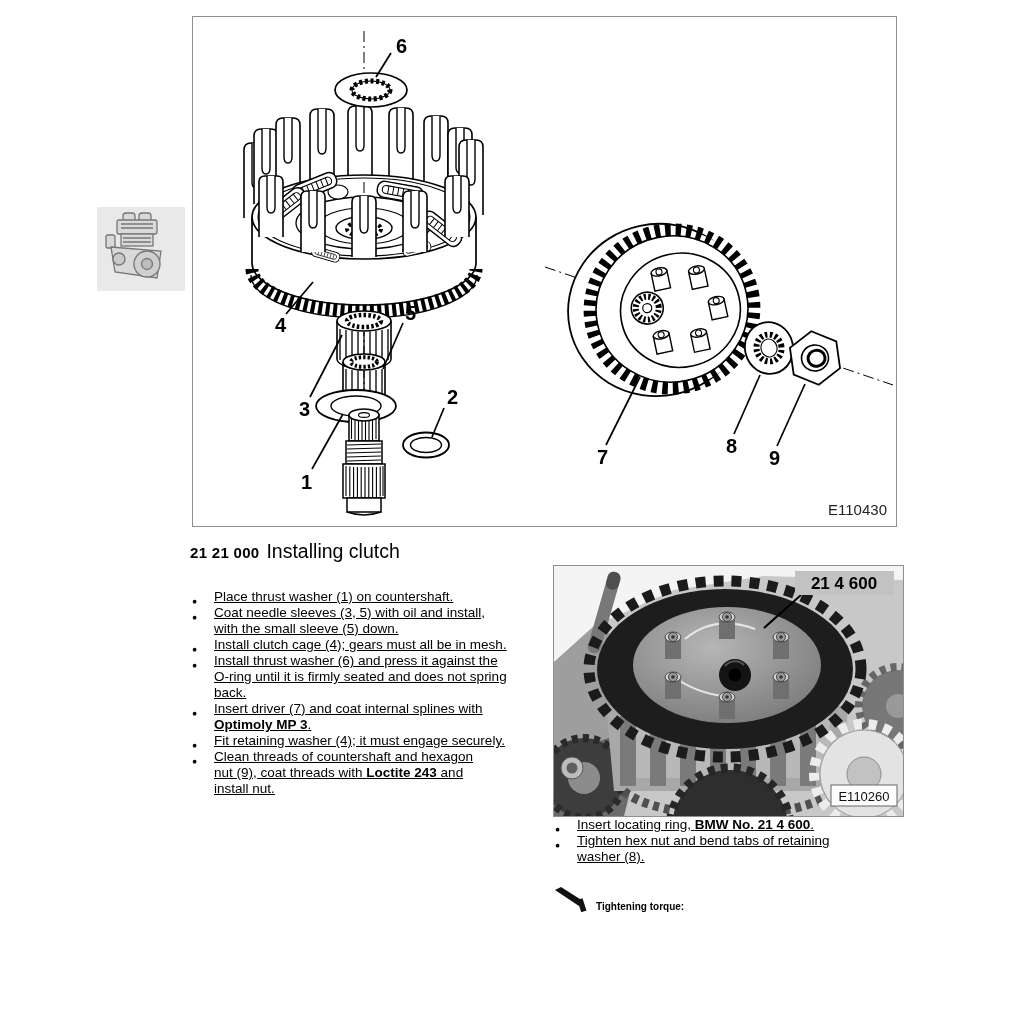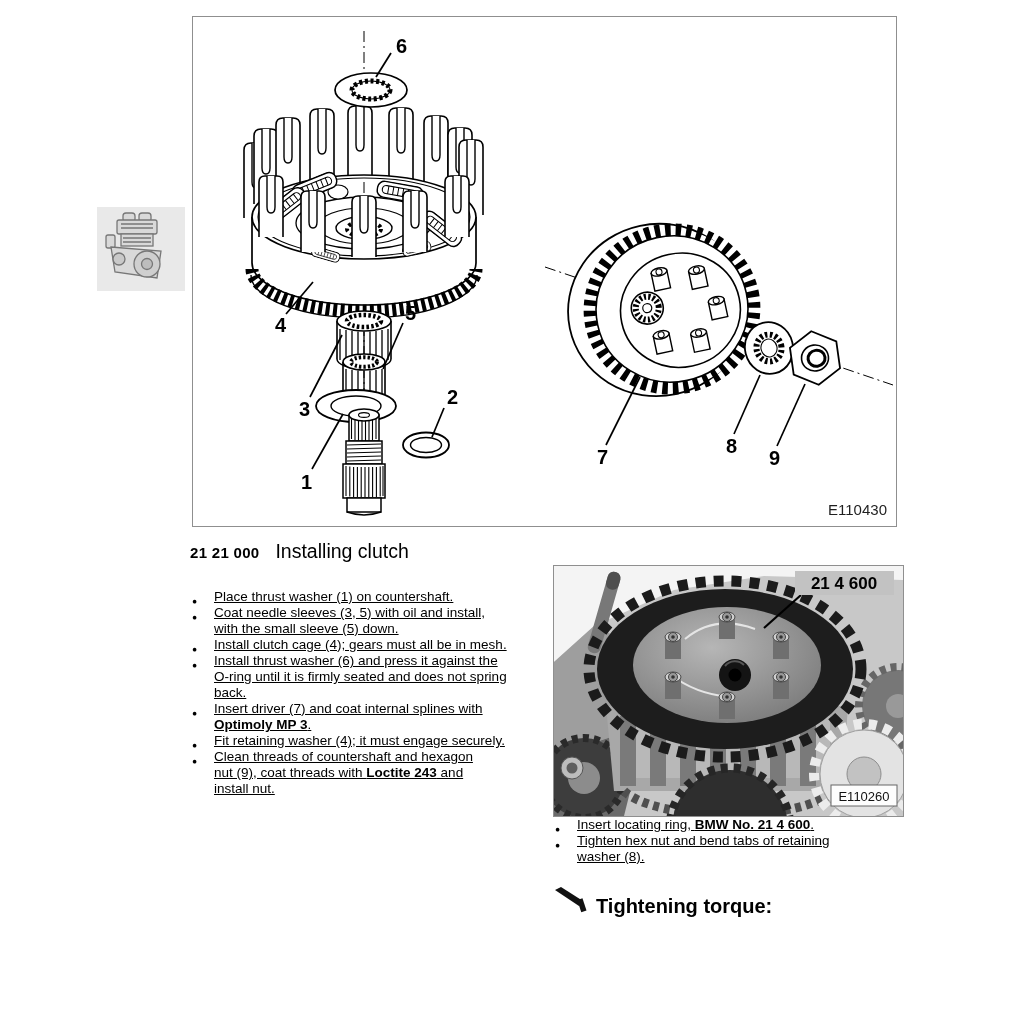--- a/index.html
+++ b/index.html
@@ -6,41 +6,41 @@
   .page{position:relative;width:1024px;height:1024px;background:#fff;overflow:hidden;
         font-family:"Liberation Sans",sans-serif;color:#000;}
   svg{display:block;}
   svg text{font-family:"Liberation Sans",sans-serif;}
 
   .thumb{position:absolute;left:97px;top:207px;width:88px;height:84px;background:#e9e9e9;}
 
   .fig{position:absolute;left:192px;top:16px;width:703px;height:509px;
        border:1.5px solid #8f8f8f;background:#fff;}
 
-  .title{position:absolute;left:190px;top:540px;display:flex;align-items:baseline;gap:16px;}
+  .title{position:absolute;left:190px;top:540px;display:flex;align-items:baseline;gap:7px;}
   .title .code{font-weight:bold;font-size:15px;letter-spacing:.3px;}
   .title .name{font-size:19.5px;}
 
   .colL{position:absolute;left:190px;top:589px;width:362px;}
   .colR{position:absolute;left:553px;top:565px;width:353px;}
 
   h3{font-size:13.5px;line-height:16px;margin:0;font-weight:bold;}
   ul.blist{list-style:none;margin:0;padding:0 0 0 24px;text-decoration:underline;}
   ul.blist li{font-size:13.5px;line-height:16px;position:relative;white-space:pre-line;}
   ul.blist li::before{content:"●";font-size:8.5px;position:absolute;left:-22px;top:3.5px;}
   .cage-list{margin-top:22px;}
   .driver-head{margin-top:15px;}
   .driver-list{margin-top:19px;}
 
   .photo{width:349px;height:250px;border:1.5px solid #8f8f8f;background:#fdba74;}
   .loc-list{margin-top:15px;}
 
   .torque{margin-top:21px;}
   .torque-head{display:flex;align-items:flex-end;gap:7px;margin-bottom:6px;}
-  .torque-head b{font-size:20px;line-height:15px;}
+  .torque-head b{font-size:10px;line-height:15px;}
   .t-line{font-size:13.5px;line-height:17px;}
 </style>
 </head>
 <body>
 
 <div class="page">
 
   <div class="thumb">
     <svg width="88" height="84" viewBox="0 0 88 84">
       <rect x="0" y="0" width="88" height="84" fill="#e9e9e9"></rect>

